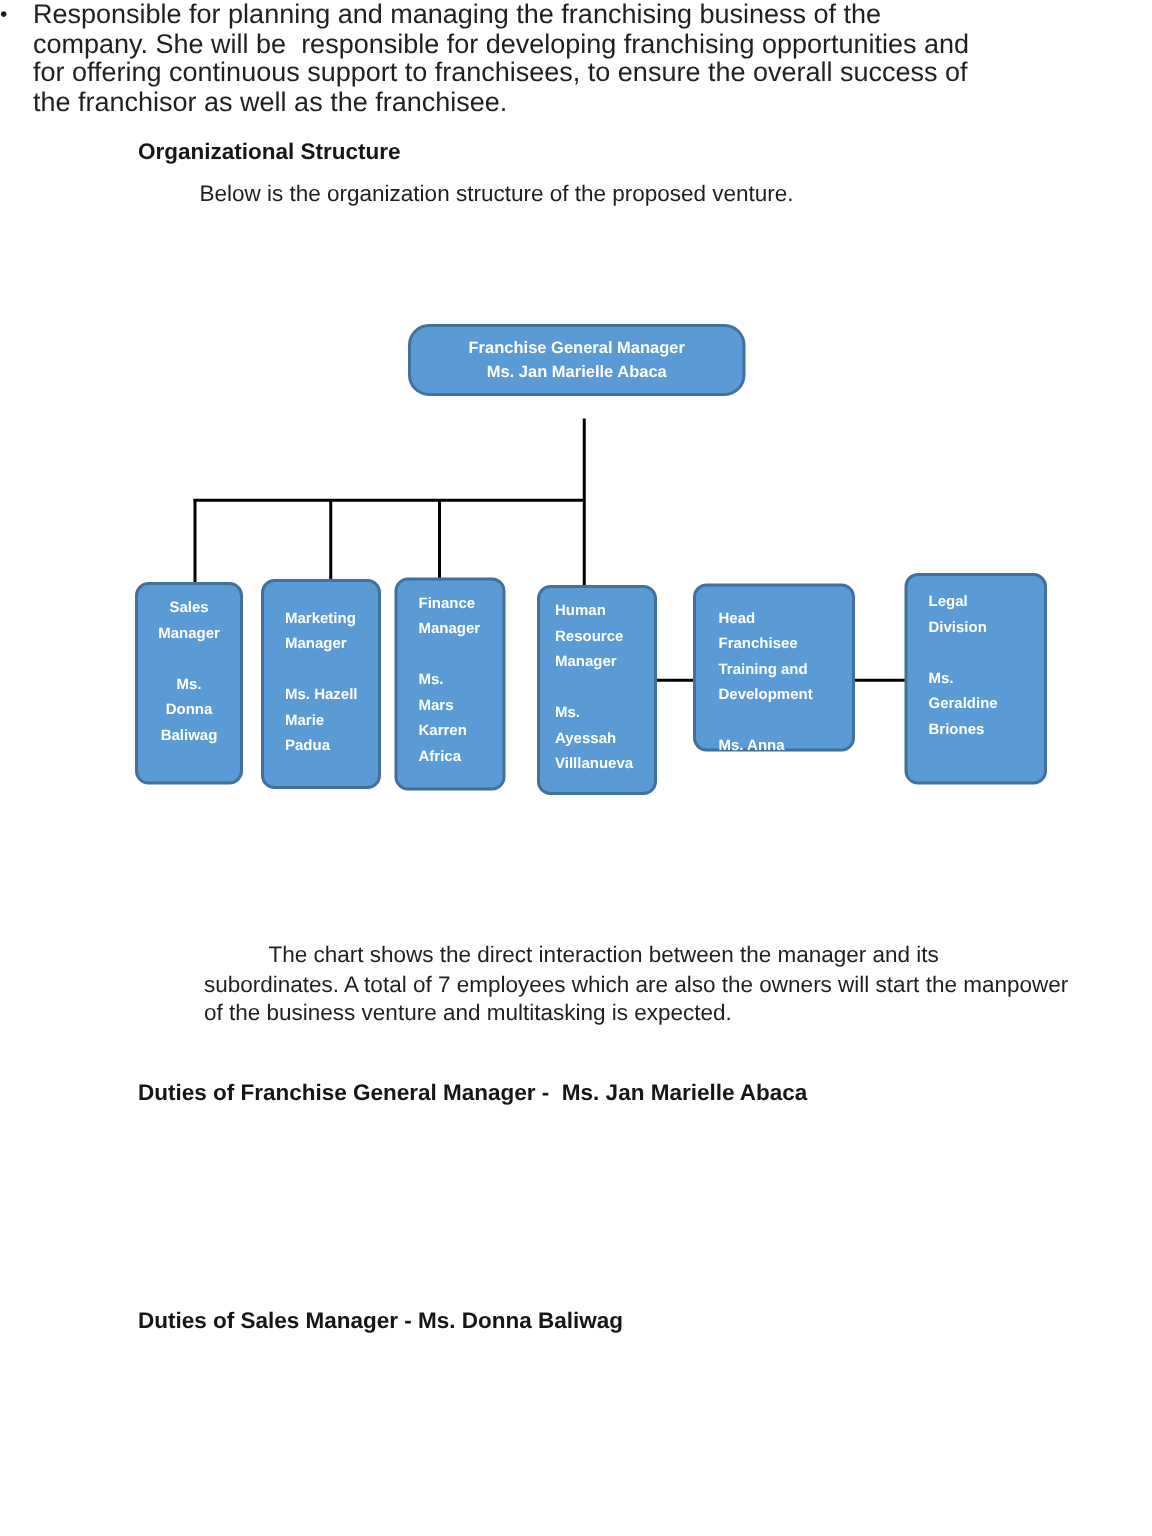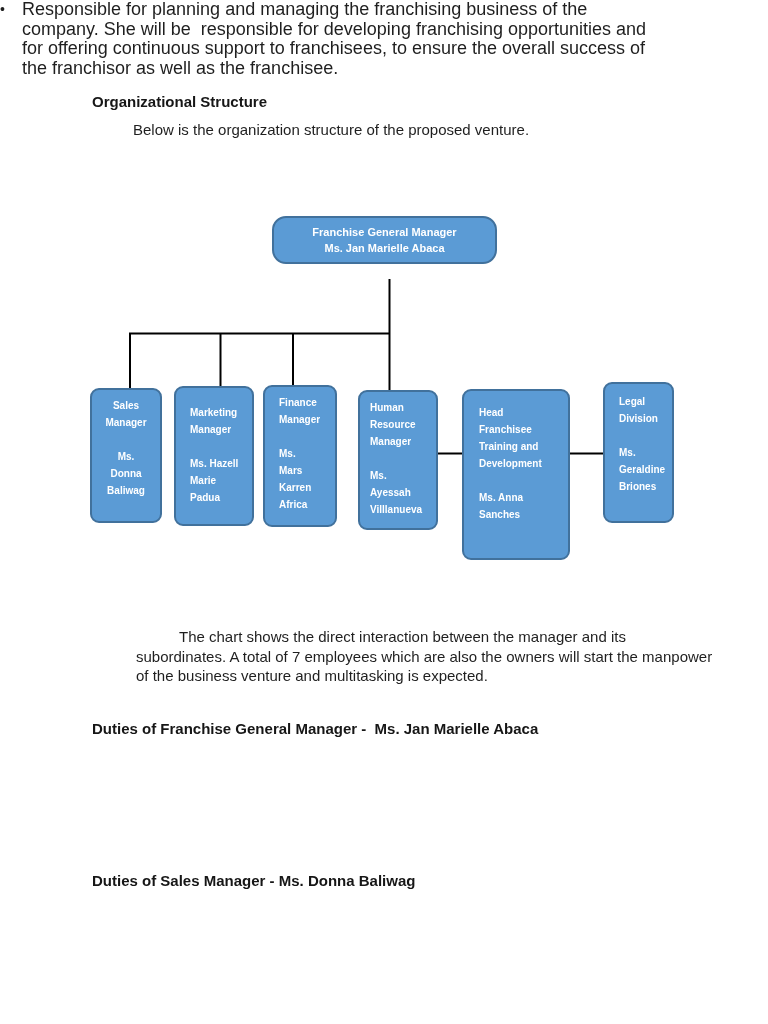--- a/index.html
+++ b/index.html
@@ -64,22 +64,22 @@
     font-size:11px;line-height:16px;
     align-items:center;text-align:center;
     justify-content:space-evenly;
     padding:5px 0;
   }
   .n0 .person{margin-top:0;}
   .n1{left:90px; top:388px;width:72px; height:135px;padding:7px 4px 0 4px;align-items:center;text-align:center;}
   .n2{left:174px;top:386px;width:80px; height:140px;padding:16px 4px 0 14px;}
   .n3{left:263px;top:385px;width:74px; height:142px;padding:7px 4px 0 14px;}
   .n4{left:358px;top:390px;width:80px; height:140px;padding:7px 4px 0 10px;}
-  .n5{left:462px;top:389px;width:108px;height:171px;padding:13px 4px 0 15px;}
-  .n6{left:603px;top:382px;width:71px; height:141px;padding:9px 4px 0 14px;}
+  .n5{left:462px;top:389px;width:108px;height:112px;padding:13px 4px 0 15px;}
+  .n6{left:603px;top:382px;width:95px; height:141px;padding:9px 4px 0 14px;}
 </style>
 </head>
 <body>
 
 <div class="page">
 
   <div id="title" class="doc-heading">Organizational Structure</div>
 
   <div id="intro" class="doc-text">Below is the organization structure of the proposed venture.</div>
 

